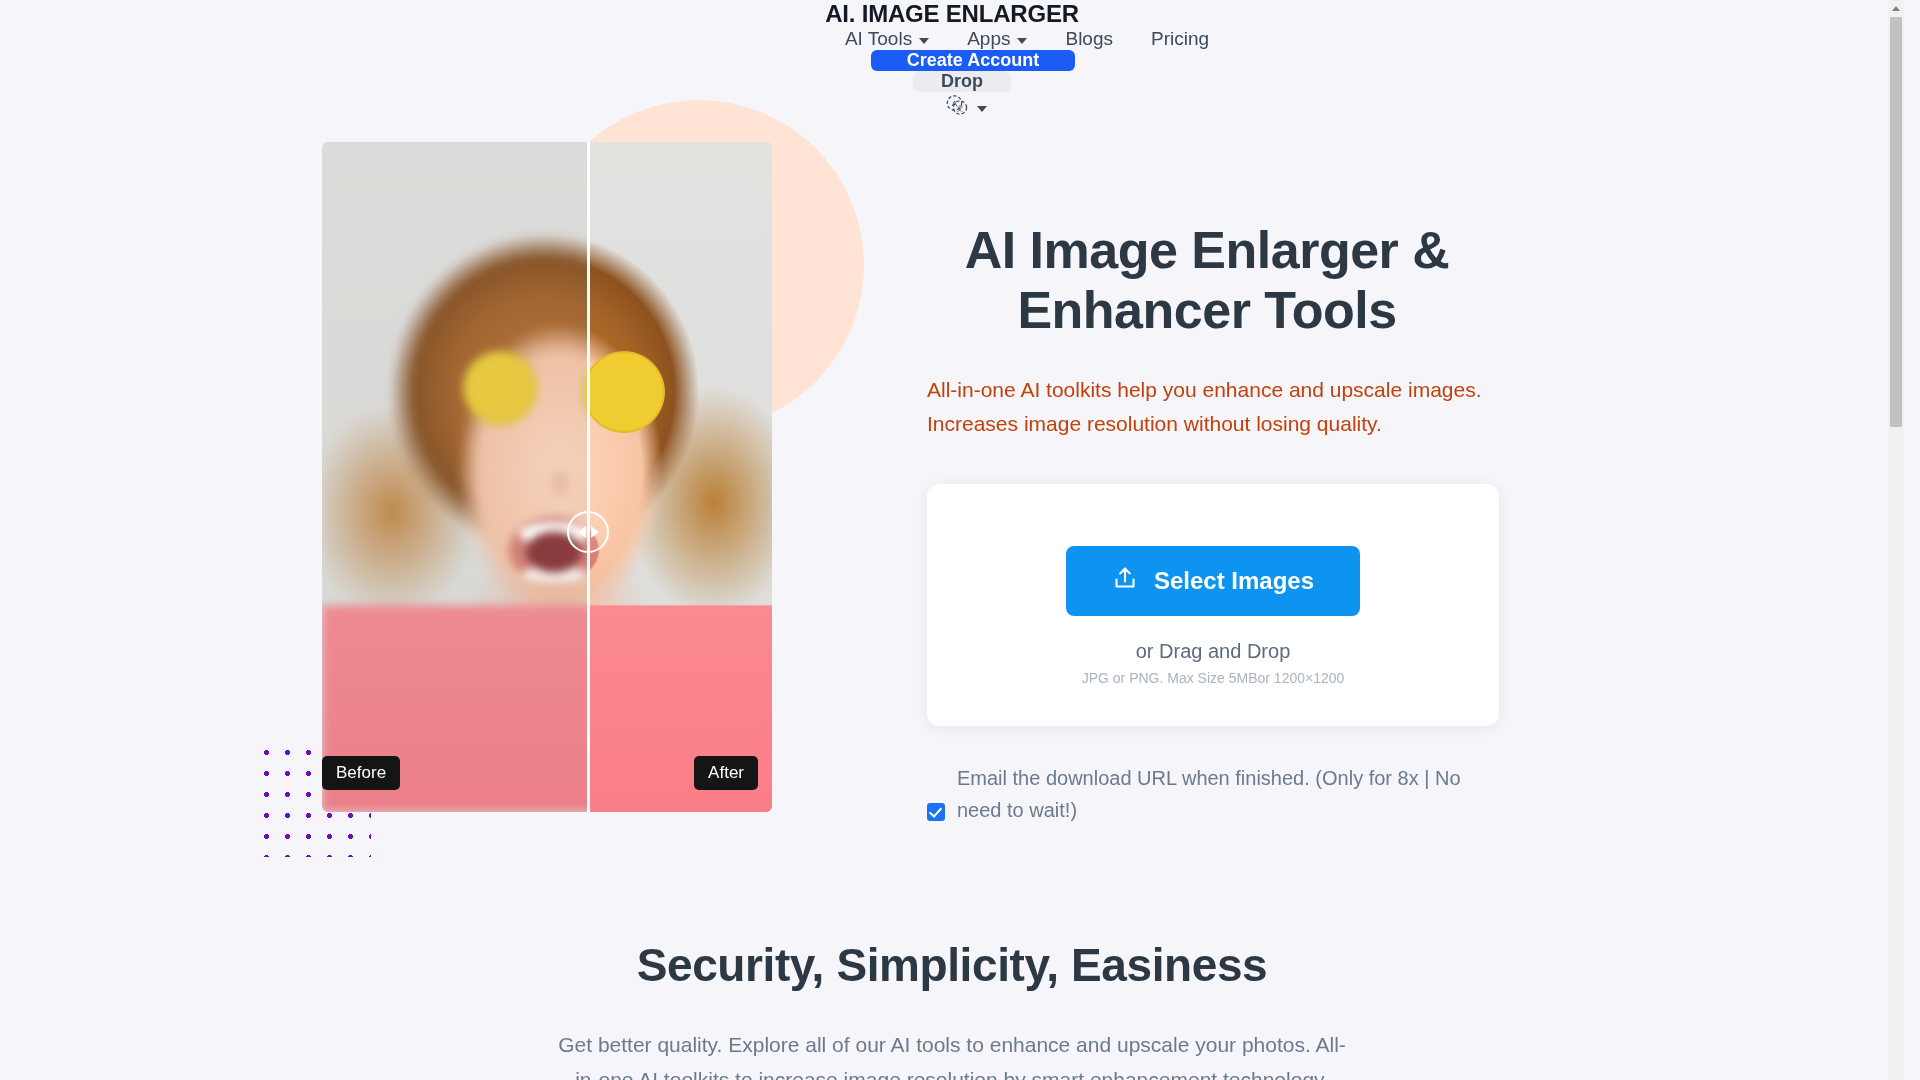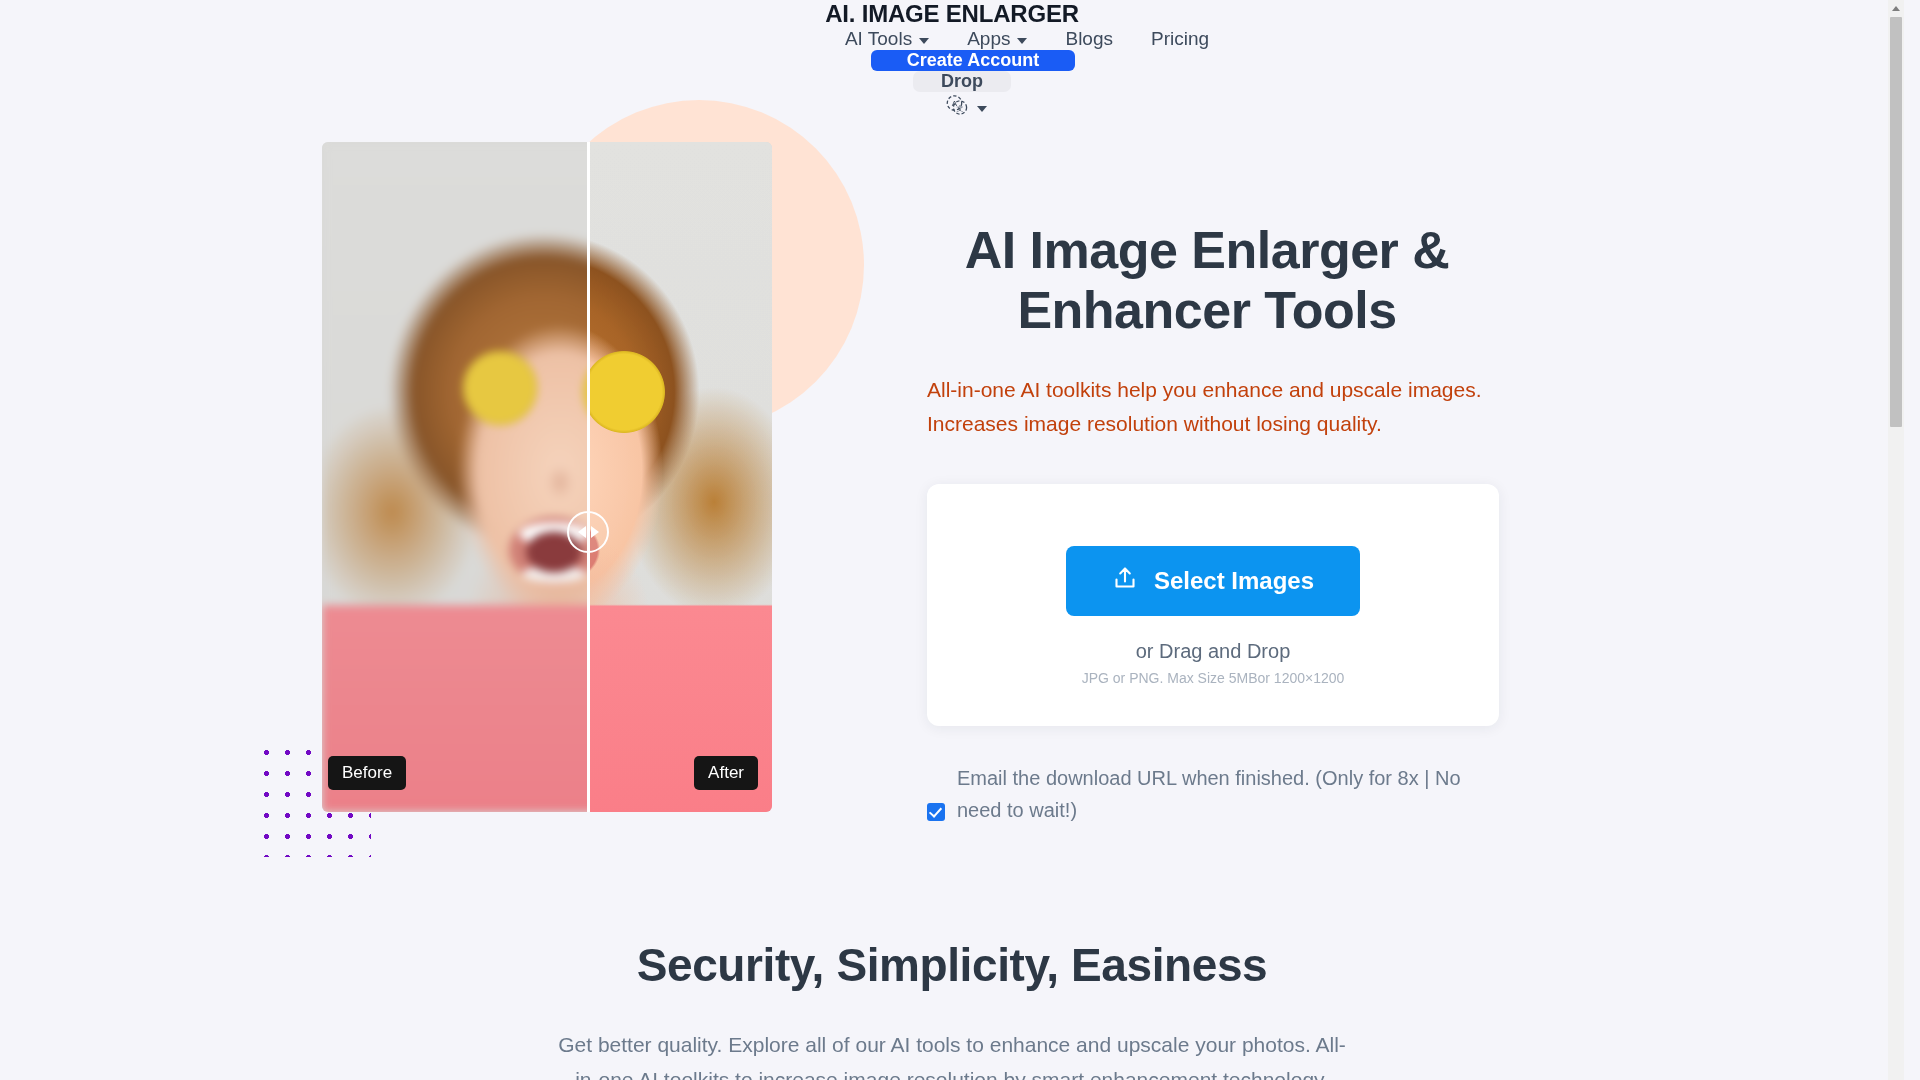--- a/index.html
+++ b/index.html
@@ -219,21 +219,21 @@
   .tag {
     position:absolute;
     bottom:22px;
     background:#151515;
     color:#ffffff;
     font-size:17px;
     padding:7px 14px;
     border-radius:5px;
     z-index:7;
   }
-  .tag-before { left:6px; }
+  .tag-before { left:0; }
   .tag-after  { right:14px; }
 
   .dots {
     position:absolute;
     left:-66px;
     bottom:-45px;
     width:115px;
     height:115px;
     z-index:1;
     background-image:radial-gradient(#7209c4 2.4px, transparent 2.6px);

